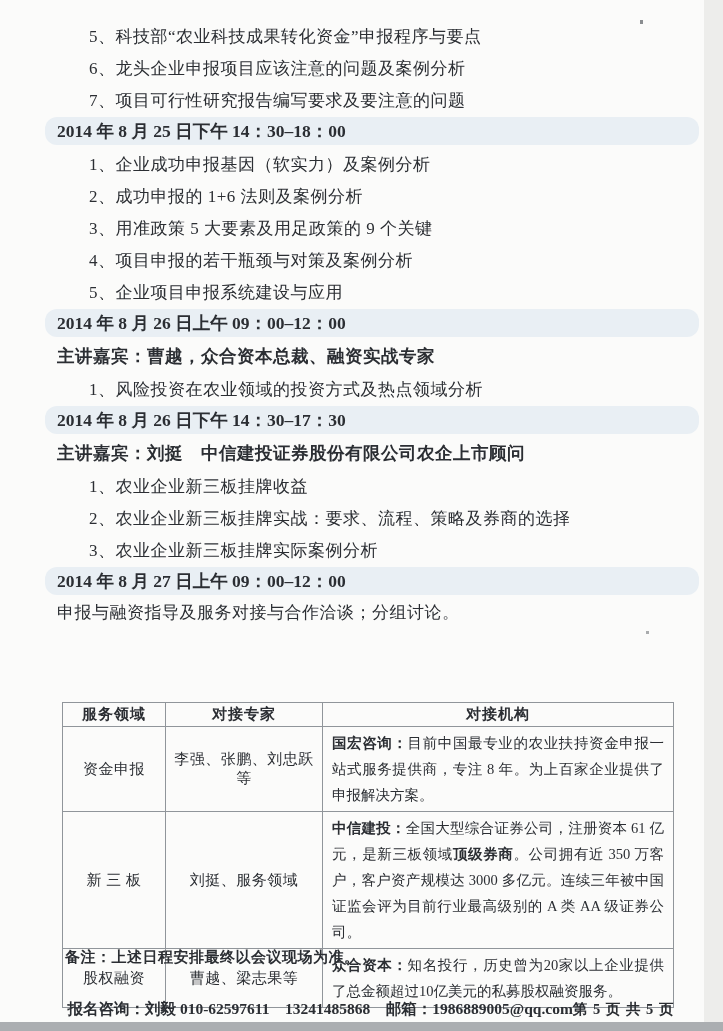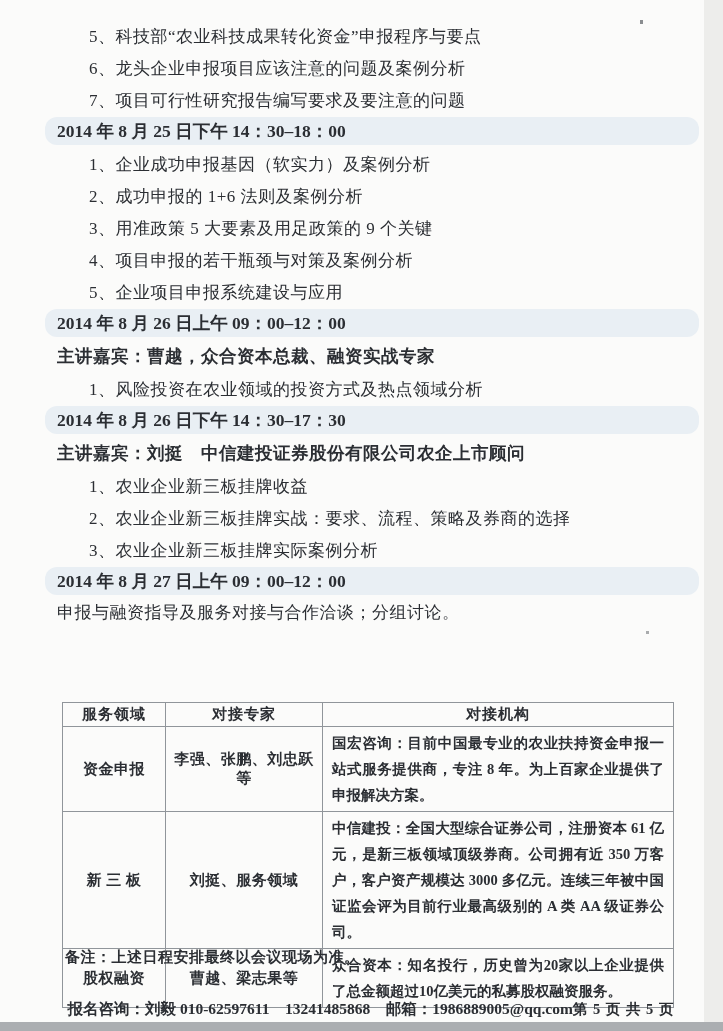--- a/index.html
+++ b/index.html
@@ -45,21 +45,20 @@
     font-size: 17px; letter-spacing: 0.5px;
   }
 
   .program-table {
     position: absolute; top: 702px; left: 45px;
     width: 611px;
     border-collapse: collapse; table-layout: fixed; margin-left: 17px;
   }
   .program-table th, .program-table td {
     border: 1px solid var(--table-border);
-    font-weight: bold;
   }
   .program-table th {
     height: 24px; font-size: 15px; font-weight: bold;
     text-align: center; letter-spacing: 1px;
   }
   .program-table td.cell-area,
   .program-table td.cell-experts {
     text-align: center; font-size: 15px; letter-spacing: 0.5px;
   }
   .program-table td.cell-org {

